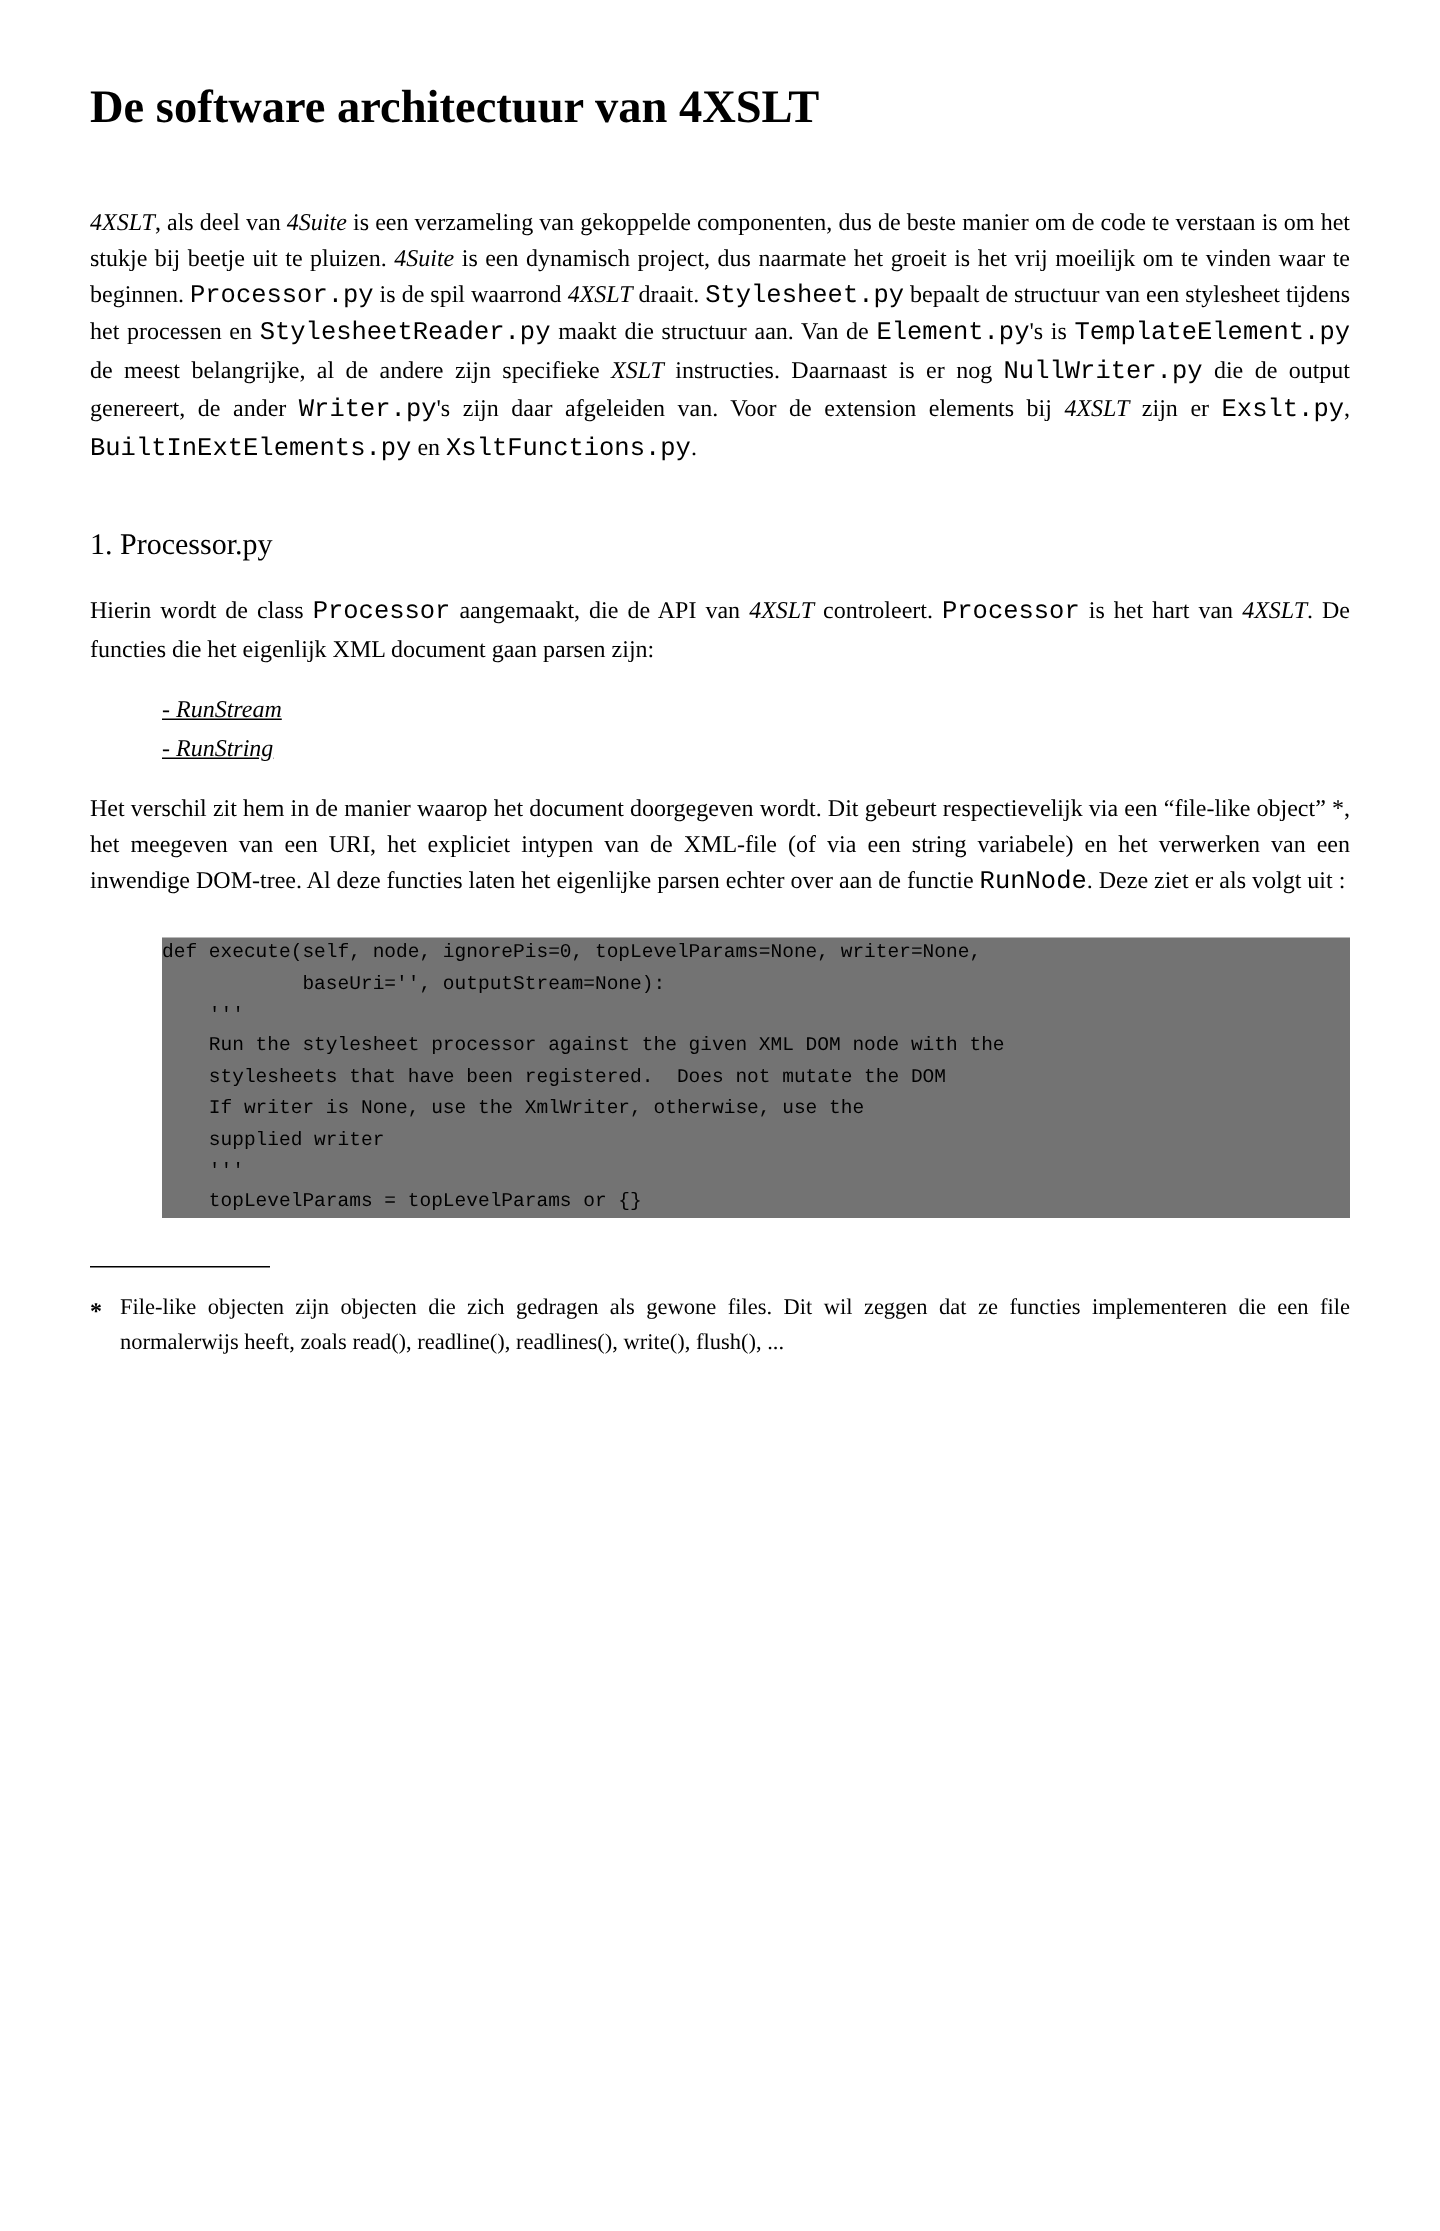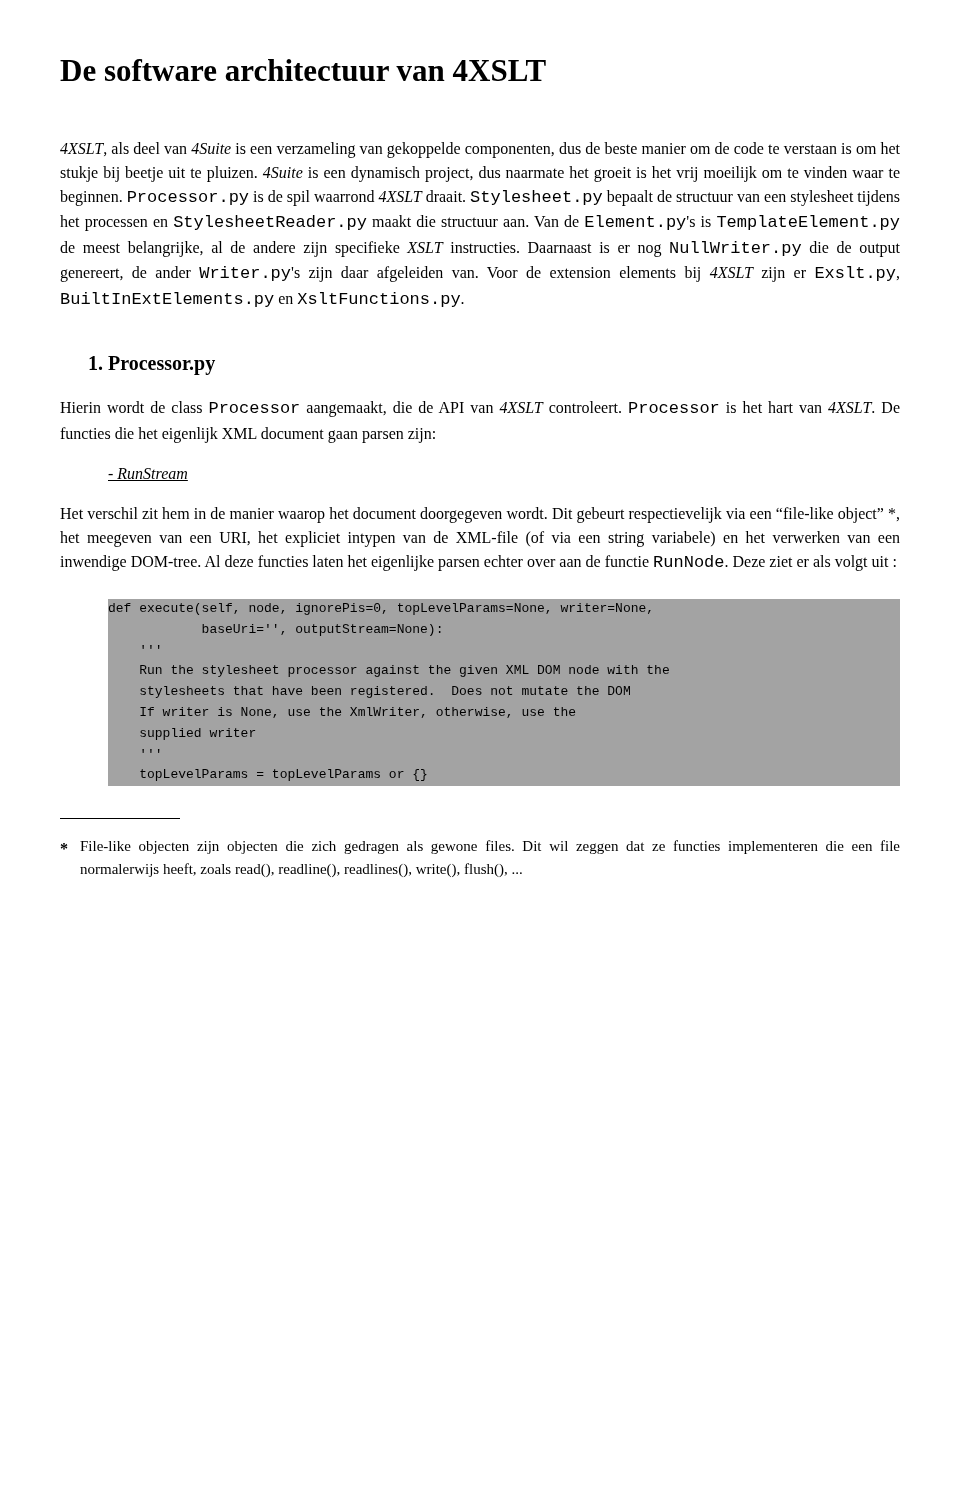--- a/index.html
+++ b/index.html
@@ -12,37 +12,36 @@
       max-width: 960px;
       line-height: 1.5;
     }
     h1 {
       font-size: 31px;
       font-weight: bold;
       margin-bottom: 42px;
     }
     h2 {
       font-size: 20px;
-      font-weight: bold;
+      font-weight: normal;
       margin-top: 36px;
       margin-bottom: 18px;
-      margin-left: 28px;
     }
     p {
       margin-bottom: 14px;
       text-align: justify;
     }
     code, .mono {
       font-family: 'Courier New', Courier, monospace;
       font-size: 17px;
     }
     .code-block {
       font-family: 'Courier New', Courier, monospace;
       font-size: 13px;
-      background: #a3a3a3;
+      background: #737373;
       margin: 24px 0 24px 48px;
       line-height: 1.6;
       white-space: pre;
     }
     .list-section {
       margin: 16px 0 16px 48px;
       text-decoration: underline;
     }
     .list-section p {
       margin-bottom: 2px;
@@ -84,20 +83,21 @@
 </p>
 
 <h2>1. Processor.py</h2>
 
 <p>
   Hierin wordt de class <code>Processor</code> aangemaakt, die de API van <em>4XSLT</em> controleert. <code>Processor</code> is het hart van <em>4XSLT</em>. De  functies die het eigenlijk XML document gaan parsen zijn:
 </p>
 
 <div class="list-section">
   <p><em>- RunStream</em></p>
+  <p><em>- RunString</em></p>
 </div>
 
 <p>
   Het verschil zit hem in de manier waarop het document doorgegeven wordt. Dit gebeurt respectievelijk via een “file-like object” *, het meegeven van een URI, het expliciet intypen van de XML-file (of via een string variabele) en het verwerken van een inwendige DOM-tree. Al deze functies laten het eigenlijke parsen echter over aan de functie <code>RunNode</code>. Deze ziet er als volgt uit :
 </p>
 
 <div class="code-block">def execute(self, node, ignorePis=0, topLevelParams=None, writer=None,
             baseUri='', outputStream=None):
     '''
     Run the stylesheet processor against the given XML DOM node with the

